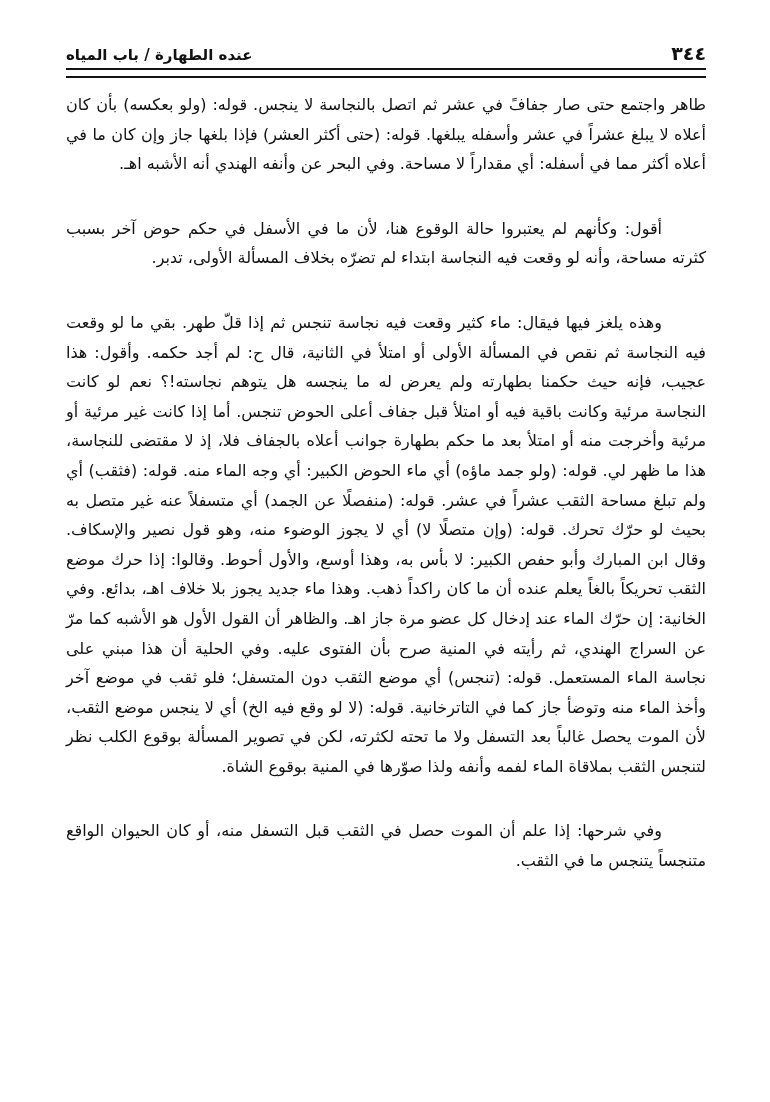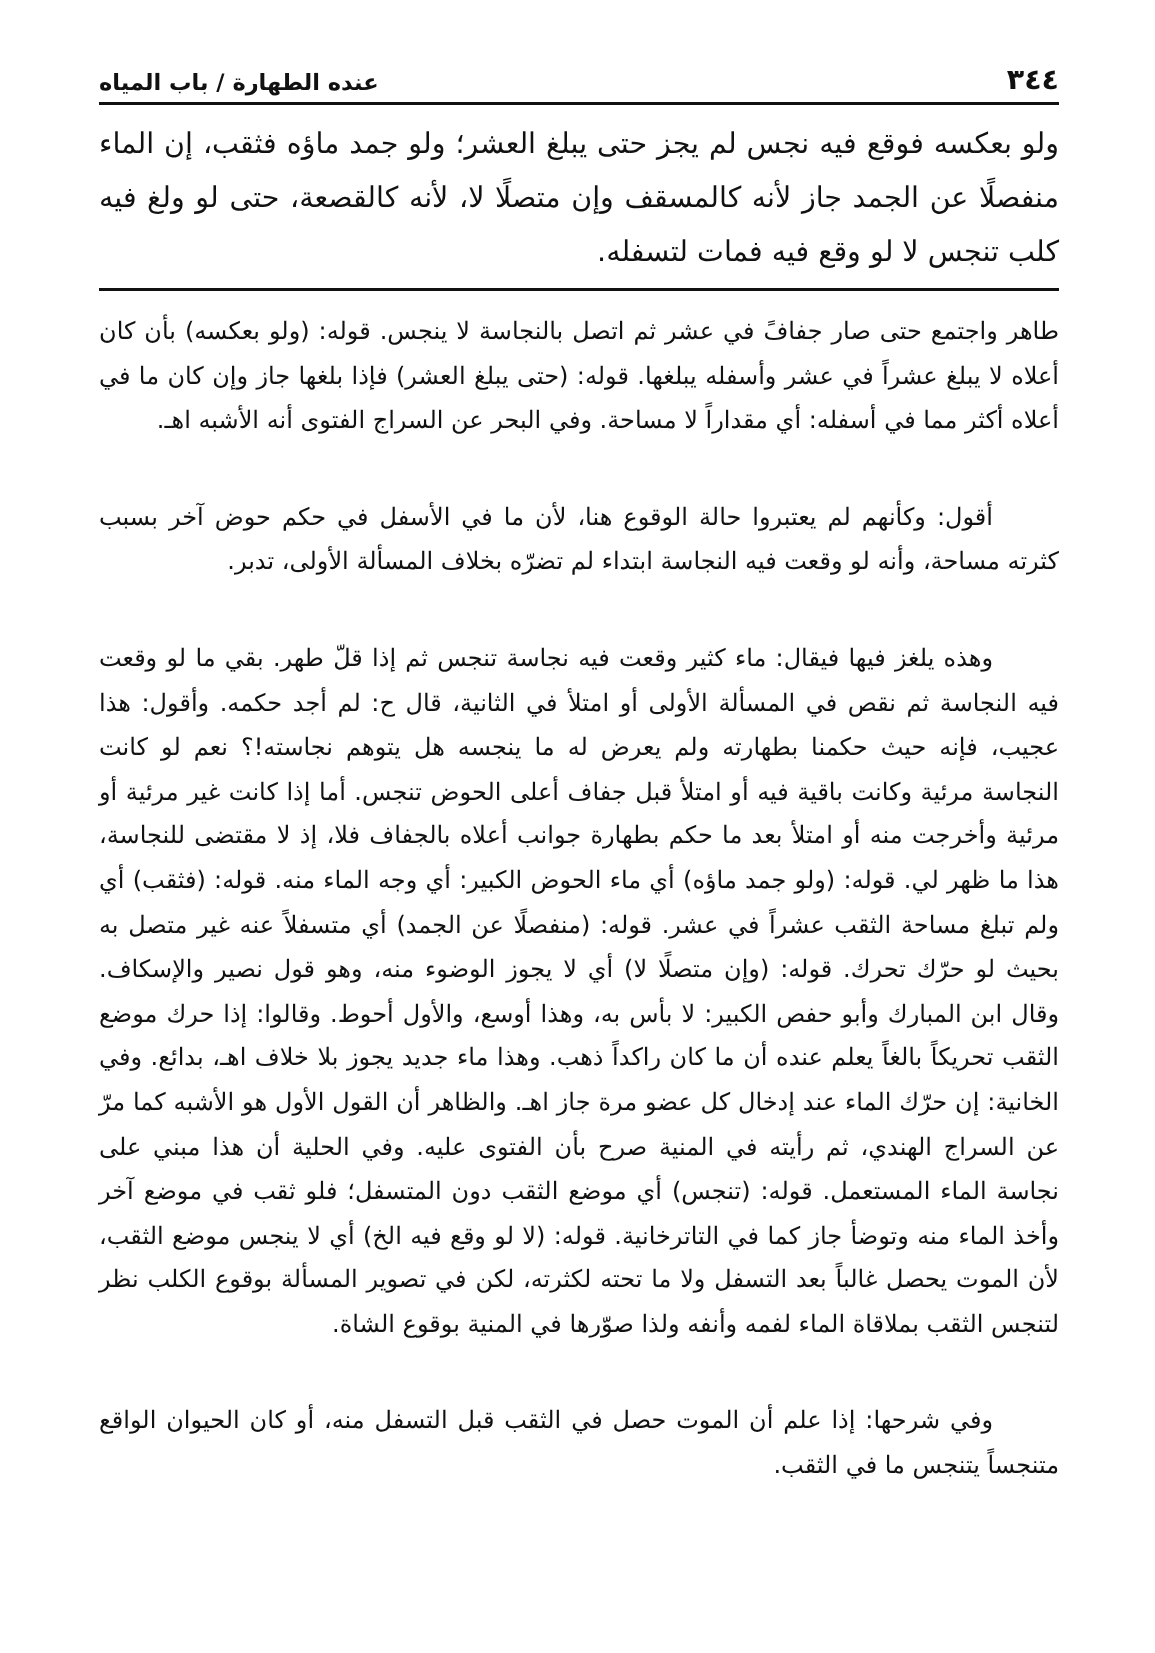--- a/index.html
+++ b/index.html
@@ -70,25 +70,22 @@
   </style>
 </head>
 <body>
 
 <div class="page">
   <div class="running-header">
     <span class="page-number">٣٤٤</span>
     <span class="running-title">عنده الطهارة / باب المياه</span>
   </div>
 
-  <div class="matn">
-    <p>ولو بعكسه فوقع فيه نجس لم يجز حتى يبلغ العشر؛ ولو جمد ماؤه فثقب، إن الماء منفصلًا عن الجمد جاز لأنه كالمسقف وإن متصلًا لا، لأنه كالقصعة، حتى لو ولغ فيه كلب تنجس لا لو وقع فيه فمات لتسفله.</p>
-  </div>
 
   <hr class="separator">
 
   <div class="sharh" id="sharh">
-      <p><span>طاهر واجتمع حتى صار جفافً في عشر ثم اتصل بالنجاسة لا ينجس. قوله: </span><span class="q">(ولو بعكسه)</span><span> بأن كان أعلاه لا يبلغ عشراً في عشر وأسفله يبلغها. قوله: </span><span class="q">(حتى يبلغ العشر)</span><span> فإذا بلغها جاز وإن كان ما في أعلاه أكثر مما في أسفله: أي مقداراً لا مساحة. وفي البحر عن السراج الفتوى أنه الأشبه اهـ.</span></p>
+      <p><span>طاهر واجتمع حتى صار جفافً في عشر ثم اتصل بالنجاسة لا ينجس. قوله: </span><span class="q">(ولو بعكسه)</span><span> بأن كان أعلاه لا يبلغ عشراً في عشر وأسفله يبلغها. قوله: </span><span class="q">(حتى أكثر العشر)</span><span> فإذا بلغها جاز وإن كان ما في أعلاه أكثر مما في أسفله: أي مقداراً لا مساحة. وفي البحر عن وأنفه الهندي أنه الأشبه اهـ.</span></p>
       <p class="indent"><span>أقول: وكأنهم لم يعتبروا حالة الوقوع هنا، لأن ما في الأسفل في حكم حوض آخر بسبب كثرته مساحة، وأنه لو وقعت فيه النجاسة ابتداء لم تضرّه بخلاف المسألة الأولى، تدبر.</span></p>
       <p class="indent"><span>وهذه يلغز فيها فيقال: ماء كثير وقعت فيه نجاسة تنجس ثم إذا قلّ طهر. بقي ما لو وقعت فيه النجاسة ثم نقص في المسألة الأولى أو امتلأ في الثانية، قال ح: لم أجد حكمه. وأقول: هذا عجيب، فإنه حيث حكمنا بطهارته ولم يعرض له ما ينجسه هل يتوهم نجاسته!؟ نعم لو كانت النجاسة مرئية وكانت باقية فيه أو امتلأ قبل جفاف أعلى الحوض تنجس. أما إذا كانت غير مرئية أو مرئية وأخرجت منه أو امتلأ بعد ما حكم بطهارة جوانب أعلاه بالجفاف فلا، إذ لا مقتضى للنجاسة، هذا ما ظهر لي. قوله: </span><span class="q">(ولو جمد ماؤه)</span><span> أي ماء الحوض الكبير: أي وجه الماء منه. قوله: </span><span class="q">(فثقب)</span><span> أي ولم تبلغ مساحة الثقب عشراً في عشر. قوله: </span><span class="q">(منفصلًا عن الجمد)</span><span> أي متسفلاً عنه غير متصل به بحيث لو حرّك تحرك. قوله: </span><span class="q">(وإن متصلًا لا)</span><span> أي لا يجوز الوضوء منه، وهو قول نصير والإسكاف. وقال ابن المبارك وأبو حفص الكبير: لا بأس به، وهذا أوسع، والأول أحوط. وقالوا: إذا حرك موضع الثقب تحريكاً بالغاً يعلم عنده أن ما كان راكداً ذهب. وهذا ماء جديد يجوز بلا خلاف اهـ، بدائع. وفي الخانية: إن حرّك الماء عند إدخال كل عضو مرة جاز اهـ. والظاهر أن القول الأول هو الأشبه كما مرّ عن السراج الهندي، ثم رأيته في المنية صرح بأن الفتوى عليه. وفي الحلية أن هذا مبني على نجاسة الماء المستعمل. قوله: </span><span class="q">(تنجس)</span><span> أي موضع الثقب دون المتسفل؛ فلو ثقب في موضع آخر وأخذ الماء منه وتوضأ جاز كما في التاترخانية. قوله: </span><span class="q">(لا لو وقع فيه الخ)</span><span> أي لا ينجس موضع الثقب، لأن الموت يحصل غالباً بعد التسفل ولا ما تحته لكثرته، لكن في تصوير المسألة بوقوع الكلب نظر لتنجس الثقب بملاقاة الماء لفمه وأنفه ولذا صوّرها في المنية بوقوع الشاة.</span></p>
       <p class="indent"><span>وفي شرحها: إذا علم أن الموت حصل في الثقب قبل التسفل منه، أو كان الحيوان الواقع متنجساً يتنجس ما في الثقب.</span></p>
     </div>
 </div>
 
 </body></html>

